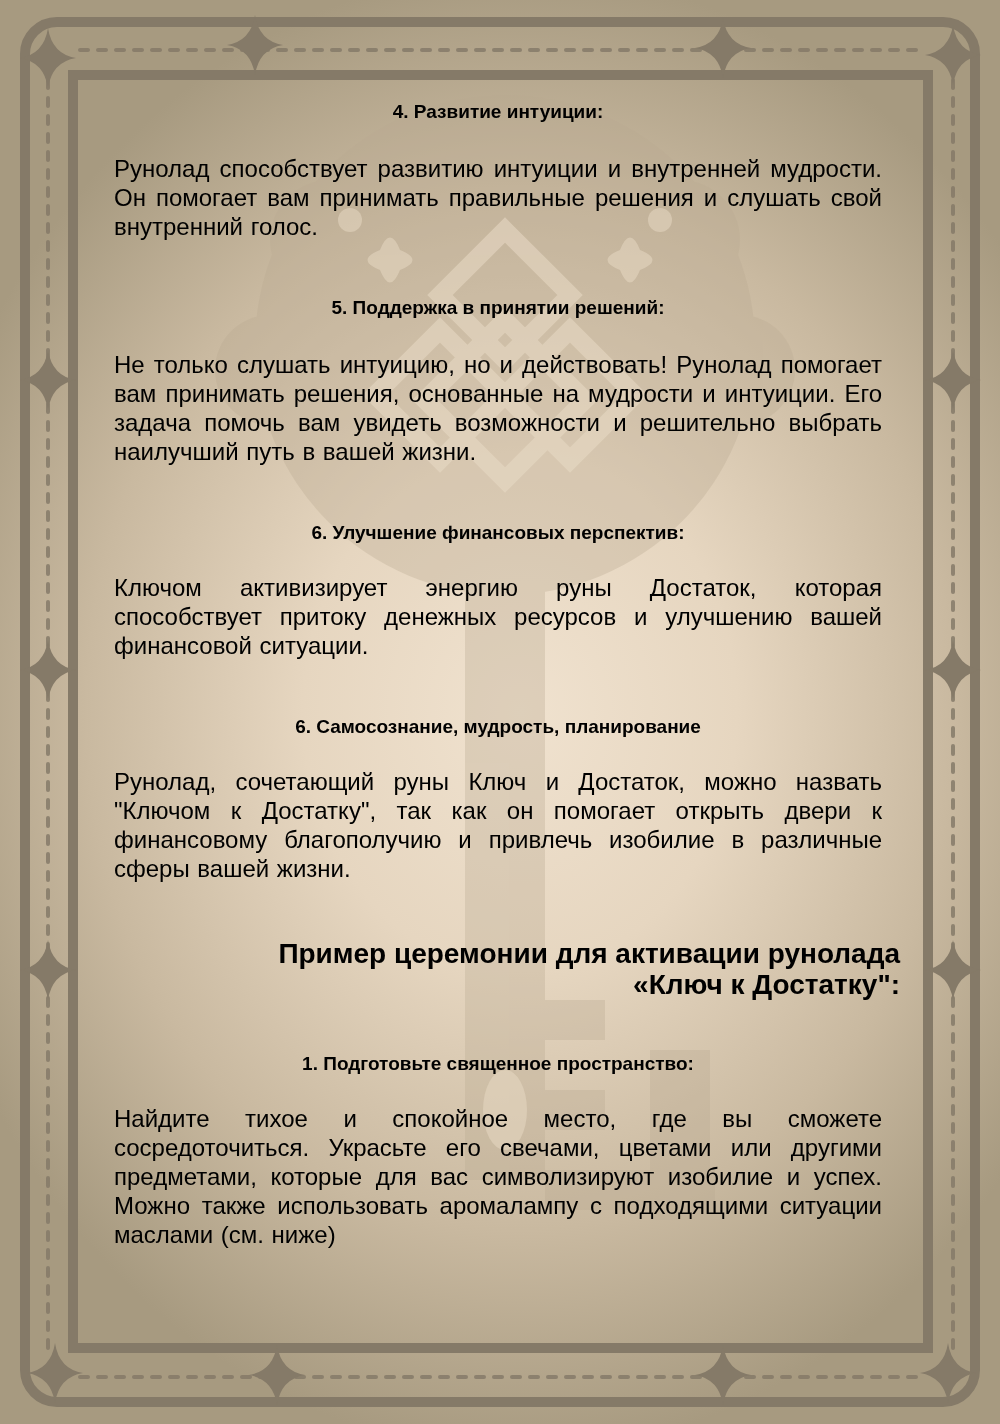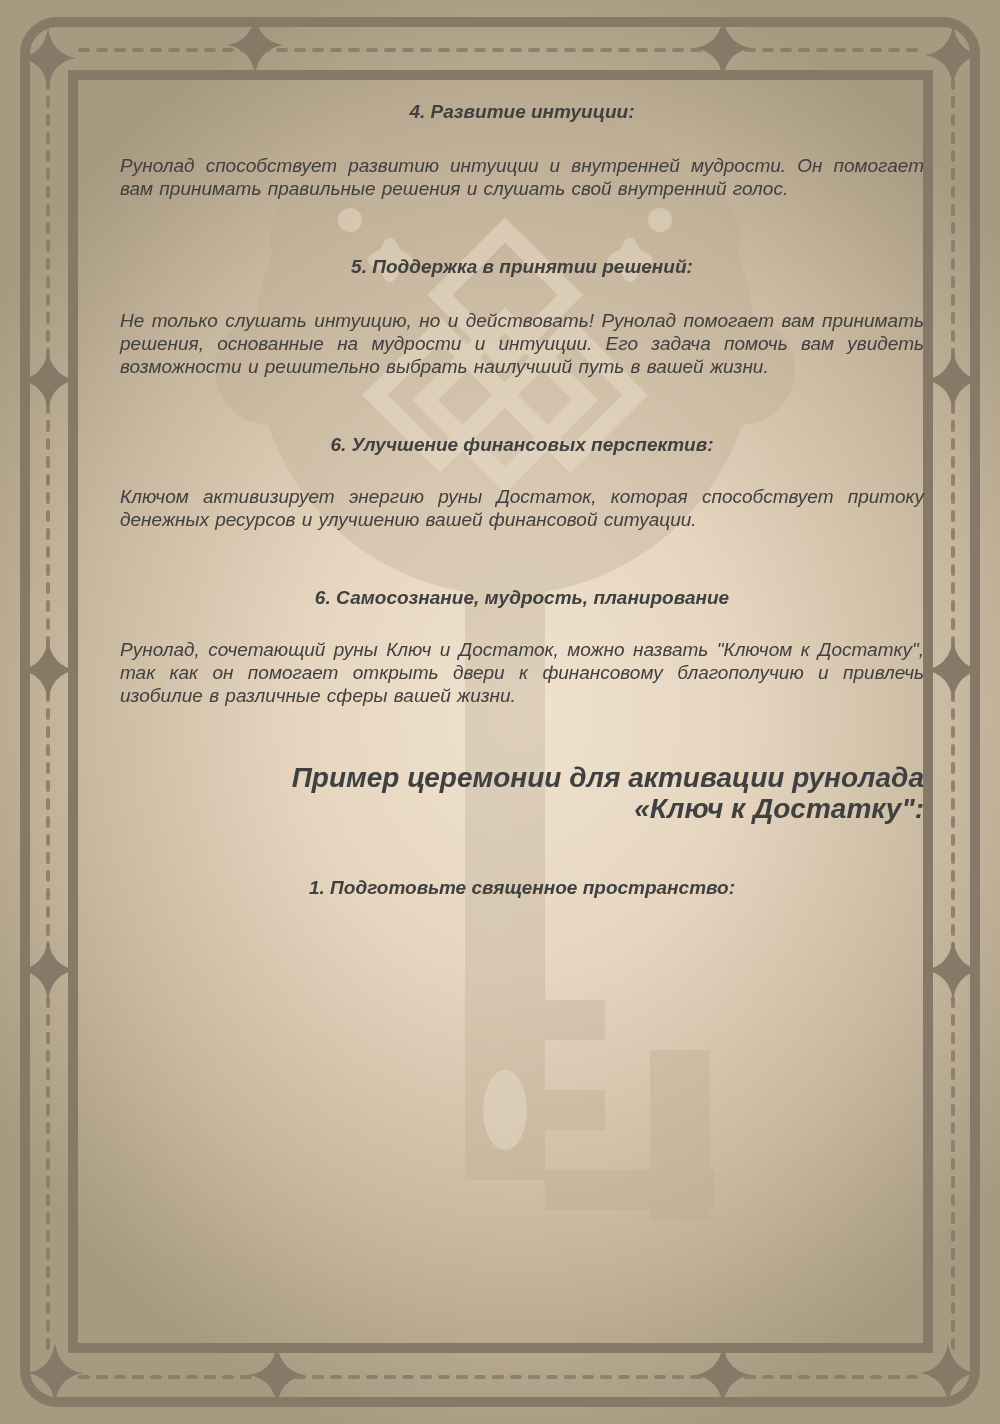--- a/index.html
+++ b/index.html
@@ -8,30 +8,29 @@
       background: #a8997f;
       font-family: "Liberation Sans", sans-serif;
     }
     .page-bg {
       position: absolute; inset: 0;
       background: radial-gradient(ellipse 62% 52% at 52% 50%, #f0e2cf 0%, #e6d6c0 35%, #c9b9a0 70%, #a79a80 100%);
     }
     .frame-svg { position: absolute; left: 0; top: 0; width: 1000px; height: 1424px; }
     .watermark { position: absolute; left: 0; top: 0; width: 1000px; height: 1424px; }
     .content {
-      position: absolute; left: 120px; top: 100px; width: 804px;
-      color: #404040;
-      font-style: italic;
+      position: absolute; left: 96px; top: 100px; width: 804px;
+      color: #000000;
     }
     .h3 {
       text-align: center; font-weight: bold; font-size: 19px; line-height: 24px;
       margin: 0;
     }
     .p {
-      text-align: justify; font-size: 19px; line-height: 23px; margin: 0;
+      text-align: justify; font-size: 24px; line-height: 29px; margin: 18px;
       word-spacing: 1px;
     }
     .h2 {
       text-align: right; font-weight: bold; font-size: 28px; line-height: 31px; margin: 0;
     }
   </style>
 </head>
 <body>
 
 <div class="page-bg"></div>
@@ -108,13 +107,14 @@
   <p class="p" style="margin-bottom:55px;">Ключом активизирует энергию руны Достаток, которая способствует притоку денежных ресурсов и улучшению вашей финансовой ситуации.</p>
 
   <h3 class="h3" style="margin-bottom:28px;">6. Самосознание, мудрость, планирование</h3>
 
   <p class="p" style="margin-bottom:55px;">Рунолад, сочетающий руны Ключ и Достаток, можно назвать "Ключом к Достатку", так как он помогает открыть двери к финансовому благополучию и привлечь изобилие в различные сферы вашей жизни.</p>
 
   <h2 class="h2">Пример церемонии для активации рунолада</h2>
   <h2 class="h2" style="margin-bottom:52px;">«Ключ к Достатку":</h2>
 
   <h3 class="h3" style="margin-bottom:28px;">1. Подготовьте священное пространство:</h3>
+  <p class="p">Найдите тихое и спокойное место, где вы сможете сосредоточиться. Украсьте его свечами, цветами или другими предметами, которые для вас символизируют изобилие и успех. Можно также использовать аромалампу с подходящими ситуации маслами (см. ниже)</p>
 </div>
 
 </body></html>

